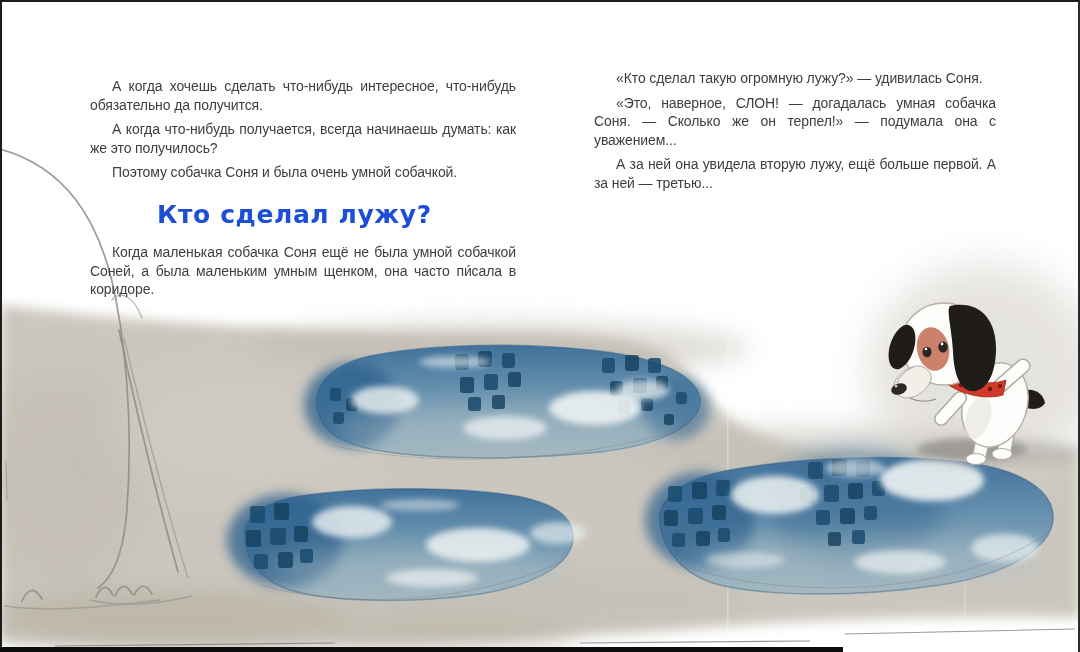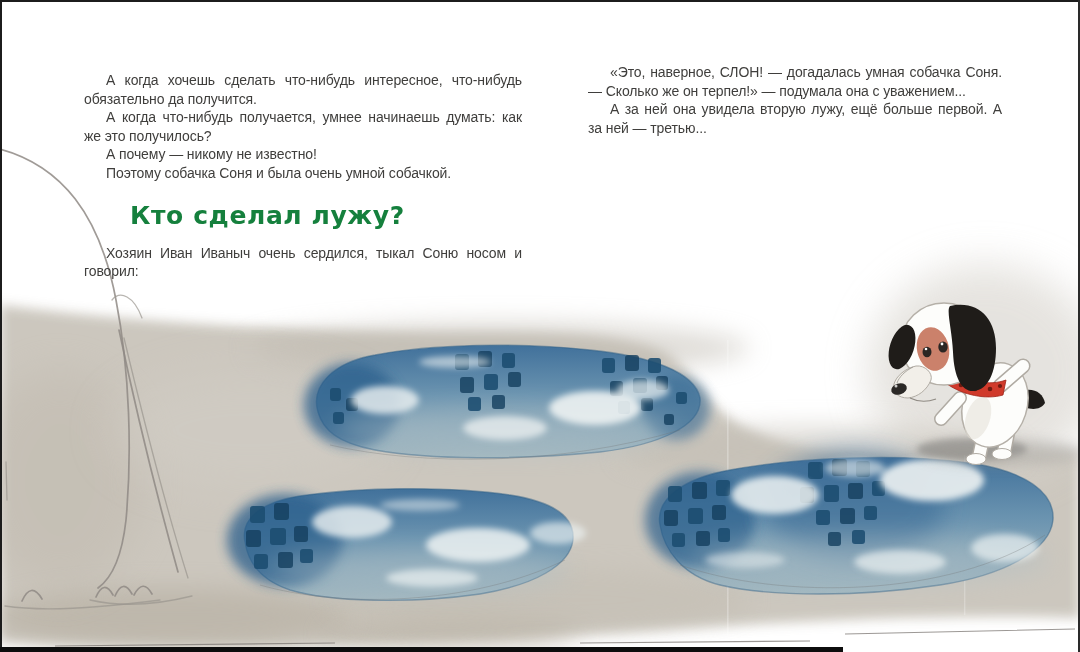--- a/index.html
+++ b/index.html
@@ -10,27 +10,27 @@
   .page{position:absolute;inset:0;}
   .scan-edge-top{position:absolute;left:0;top:0;width:1080px;height:2px;background:#1c1c1c;}
   .scan-edge-left{position:absolute;left:0;top:0;width:2px;height:652px;background:#1c1c1c;}
   .scan-edge-right{position:absolute;right:0;top:0;width:2px;height:652px;background:#2a2a2a;}
   .scan-edge-bottom{position:absolute;left:0;bottom:0;width:843px;height:5px;background:#0d0d0d;}
   svg.art{position:absolute;left:0;top:0;}
   .text-col{
     position:absolute;color:#3f3e3c;font-size:14px;line-height:18.6px;
     letter-spacing:-0.1px;text-align:justify;
   }
-  .text-col p{margin:0;text-indent:22px;}
+  .text-col p{margin:6px;text-indent:22px;}
   .col-left{left:84px;top:71px;width:438px;}
   .col-right{left:588px;top:63px;width:414px;}
   .chapter-heading{
     font-family:"DejaVu Sans",sans-serif;font-weight:bold;
-    font-size:25px;line-height:30px;color:#15803d;letter-spacing:0.6px;
-    margin:18px 0 13px 46px;text-indent:0;text-align:left;
+    font-size:25px;line-height:30px;color:#1d4ed8;letter-spacing:0.6px;
+    margin:18px 0 13px 73px;text-indent:0;text-align:left;
   }
   .pencil{stroke:#8f8a85;stroke-width:1.7;fill:none;opacity:.85;stroke-linecap:round;}
   .pencil2{stroke:#9a958f;stroke-width:1.3;fill:none;opacity:.7;stroke-linecap:round;}
   .sq{fill:#1b4c70;opacity:.88;}
   .sqd{fill:#143f5e;opacity:.8;}
   .cl{fill:#edf2f2;}
 </style>
 </head>
 <body>
 
@@ -239,28 +239,28 @@
                C 918,397 927,390 931,380 C 933,373 925,365 916,366 Z" fill="#f2efe9" stroke="#b0aba3" stroke-width="1"></path>
       <path d="M 913,367 C 905,371 899,377 897,383" stroke="#8f8a83" stroke-width="1" fill="none" opacity="0.7"></path>
       <ellipse cx="899" cy="389" rx="8" ry="5.5" transform="rotate(-18 899 389)" fill="#2b2826"></ellipse>
       <circle cx="896" cy="386" r="1.5" fill="#cfcecc"></circle>
       <path d="M 910,398 Q 922,404 936,399" stroke="#8f8a83" stroke-width="1.2" fill="none"></path>
     </g>
   </svg>
 
   <div class="text-col col-left">
     <p>А когда хочешь сделать что-нибудь интересное, что-нибудь обязательно да получится.</p>
-    <p>А когда что-нибудь получается, умнее начинаешь думать: как же это получилось?</p>
-    <p>А почему — никому не известно!</p>
+    <p>А когда что-нибудь получается, всегда начинаешь думать: как же это получилось?</p>
     <p>Поэтому собачка Соня и была очень умной собачкой.</p>
     <h2 class="chapter-heading">Кто сделал лужу?</h2>
-    <p>Хозяин Иван Иваныч очень сердился, тыкал Соню носом и говорил:</p>
+    <p>Когда маленькая собачка Соня ещё не была умной собачкой Соней, а была маленьким умным щенком, она часто пи́сала в коридоре.</p>
   </div>
 
   <div class="text-col col-right">
+    <p>«Кто сделал такую огромную лужу?» — удивилась Соня.</p>
     <p>«Это, наверное, СЛОН! — догадалась умная собачка Соня. — Сколько же он терпел!» — подумала она с уважением...</p>
     <p>А за ней она увидела вторую лужу, ещё больше первой. А за ней — третью...</p>
   </div>
 
   <div class="scan-edge-top"></div>
   <div class="scan-edge-left"></div>
   <div class="scan-edge-right"></div>
   <div class="scan-edge-bottom"></div>
 </div>
 

